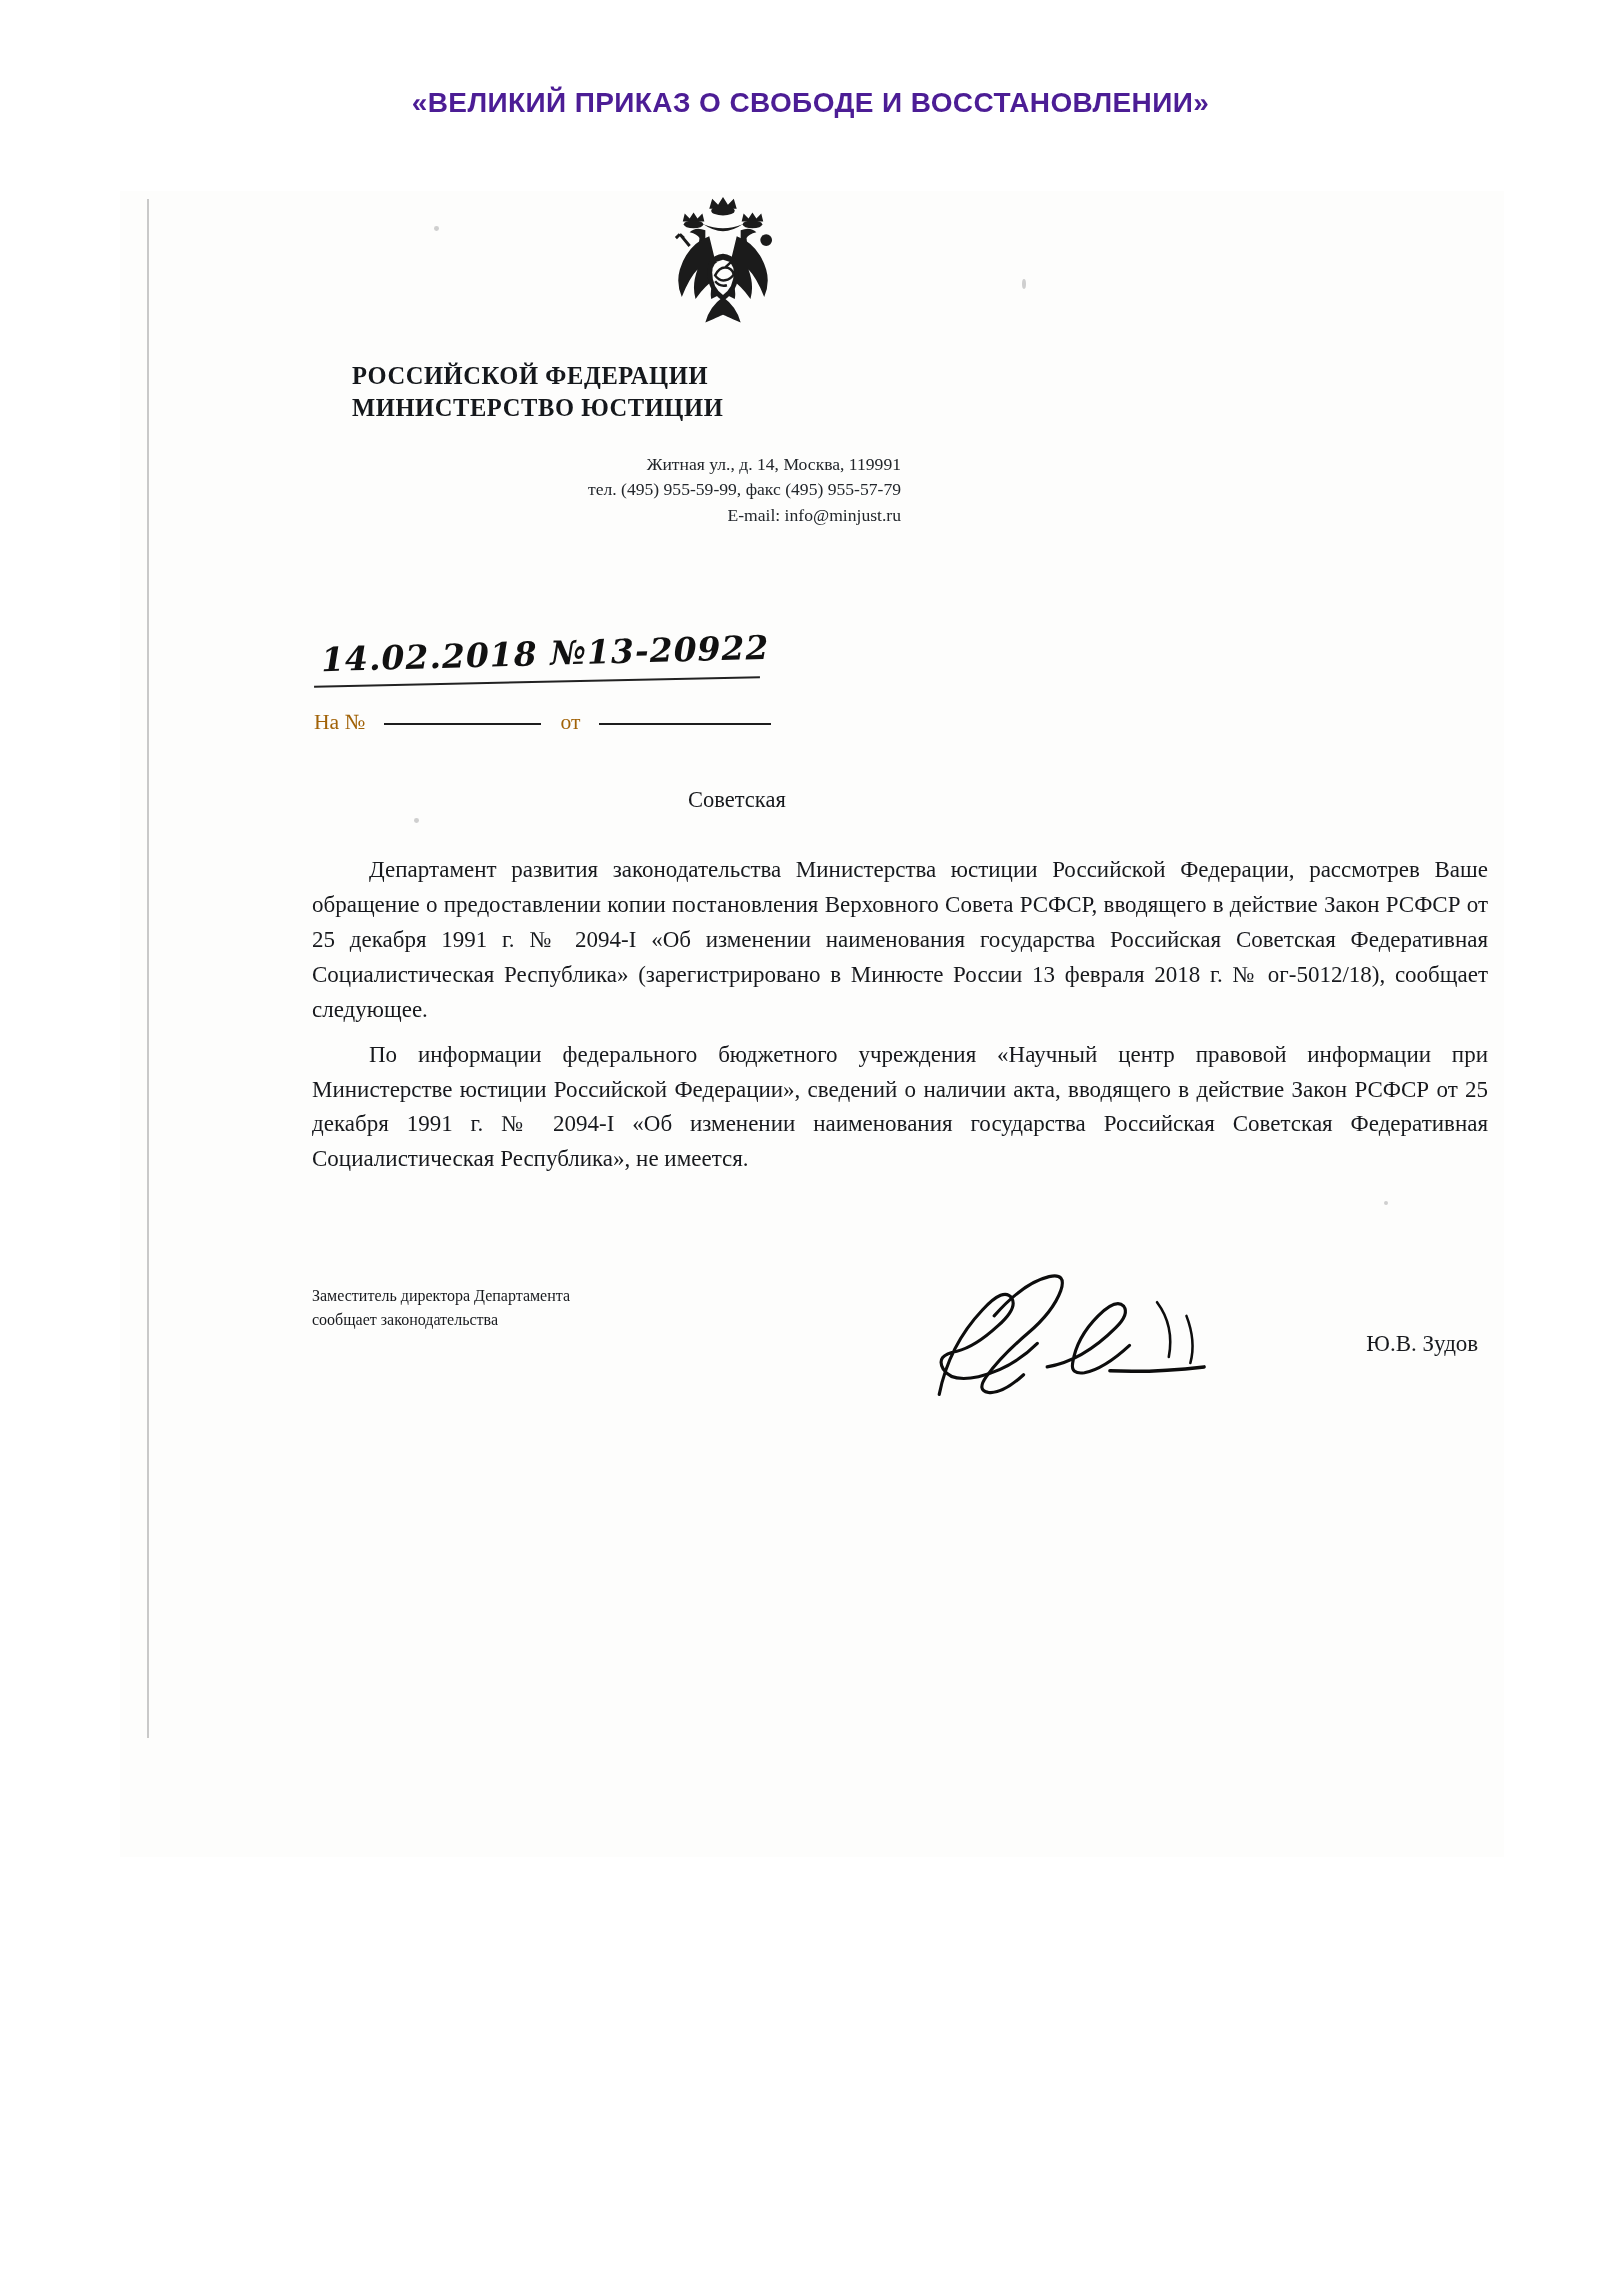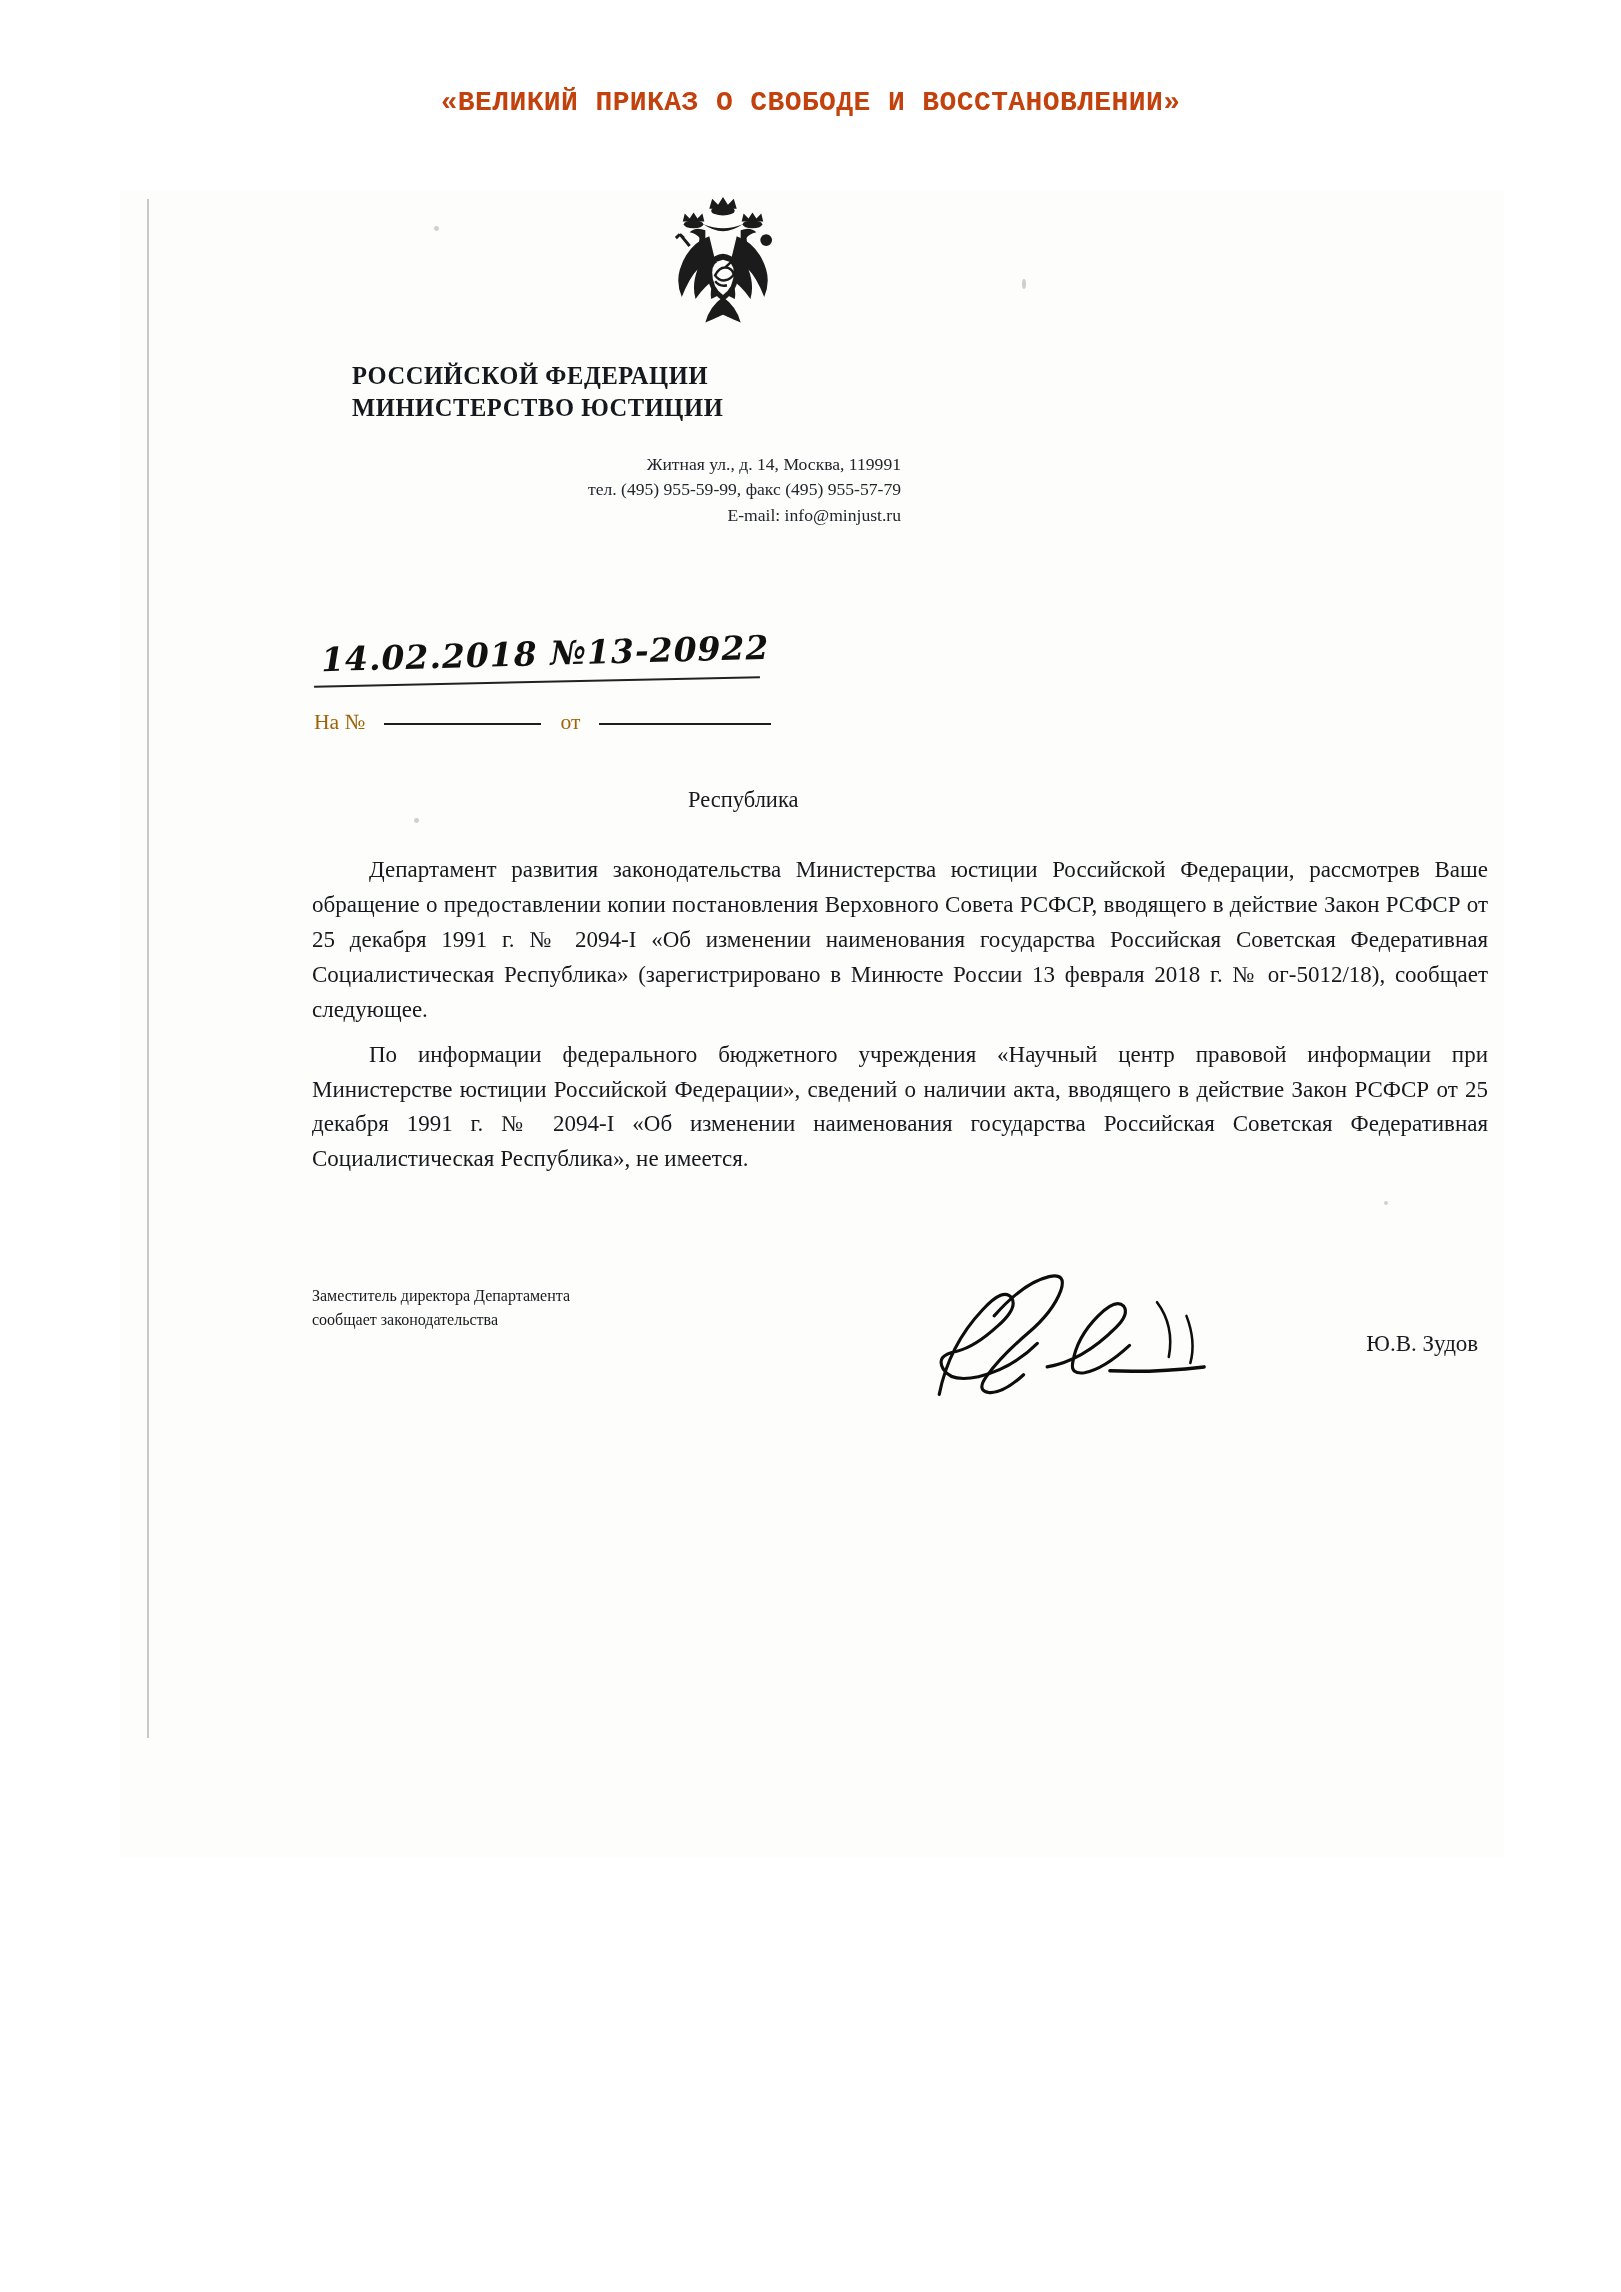--- a/index.html
+++ b/index.html
@@ -16,22 +16,22 @@
     overflow: hidden;
   }
 
   
   .doc-header {
     position: absolute;
     top: 86px;
     left: 0;
     width: 100%;
     text-align: center;
-    color: #c2410c;
-    font-family: Liberation Mono, monospace;
+    color: #4c1d95;
+    font-family: Liberation Sans, sans-serif;
   }
   .doc-header .title {
     font-size: 28px;
     font-weight: bold;
     letter-spacing: 0.4px;
     line-height: 1.2;
   }
   .doc-header .subtitle {
     font-size: 26.5px;
     font-weight: bold;
@@ -271,21 +271,21 @@
   <div class="handwritten">14.02.2018  №13-20922</div>
   <div class="hw-underline"></div>
 
   <div class="na-row">
     <span>На №</span>
     <span class="rule"></span>
     <span>от</span>
     <span class="rule2"></span>
   </div>
 
-  <div class="salutation">Республика</div>
+  <div class="salutation">Советская</div>
 
   <div class="body-text">
     <p>Департамент развития законодательства Министерства юстиции Российской Федерации, рассмотрев Ваше обращение о предоставлении копии постановления Верховного Совета РСФСР, вводящего в действие Закон РСФСР от 25 декабря 1991 г. № 2094-I «Об изменении наименования государства Российская Советская Федеративная Социалистическая Республика» (зарегистрировано в Минюсте России 13 февраля 2018 г. № ог-5012/18), сообщает следующее.</p>
     <p>По информации федерального бюджетного учреждения «Научный центр правовой информации при Министерстве юстиции Российской Федерации», сведений о наличии акта, вводящего в действие Закон РСФСР от 25 декабря 1991 г. № 2094-I «Об изменении наименования государства Российская Советская Федеративная Социалистическая Республика», не имеется.</p>
   </div>
 
   <div class="sign-block">
     <div class="sign-title">
       <div>Заместитель директора Департамента</div>
       <div>сообщает законодательства</div>

